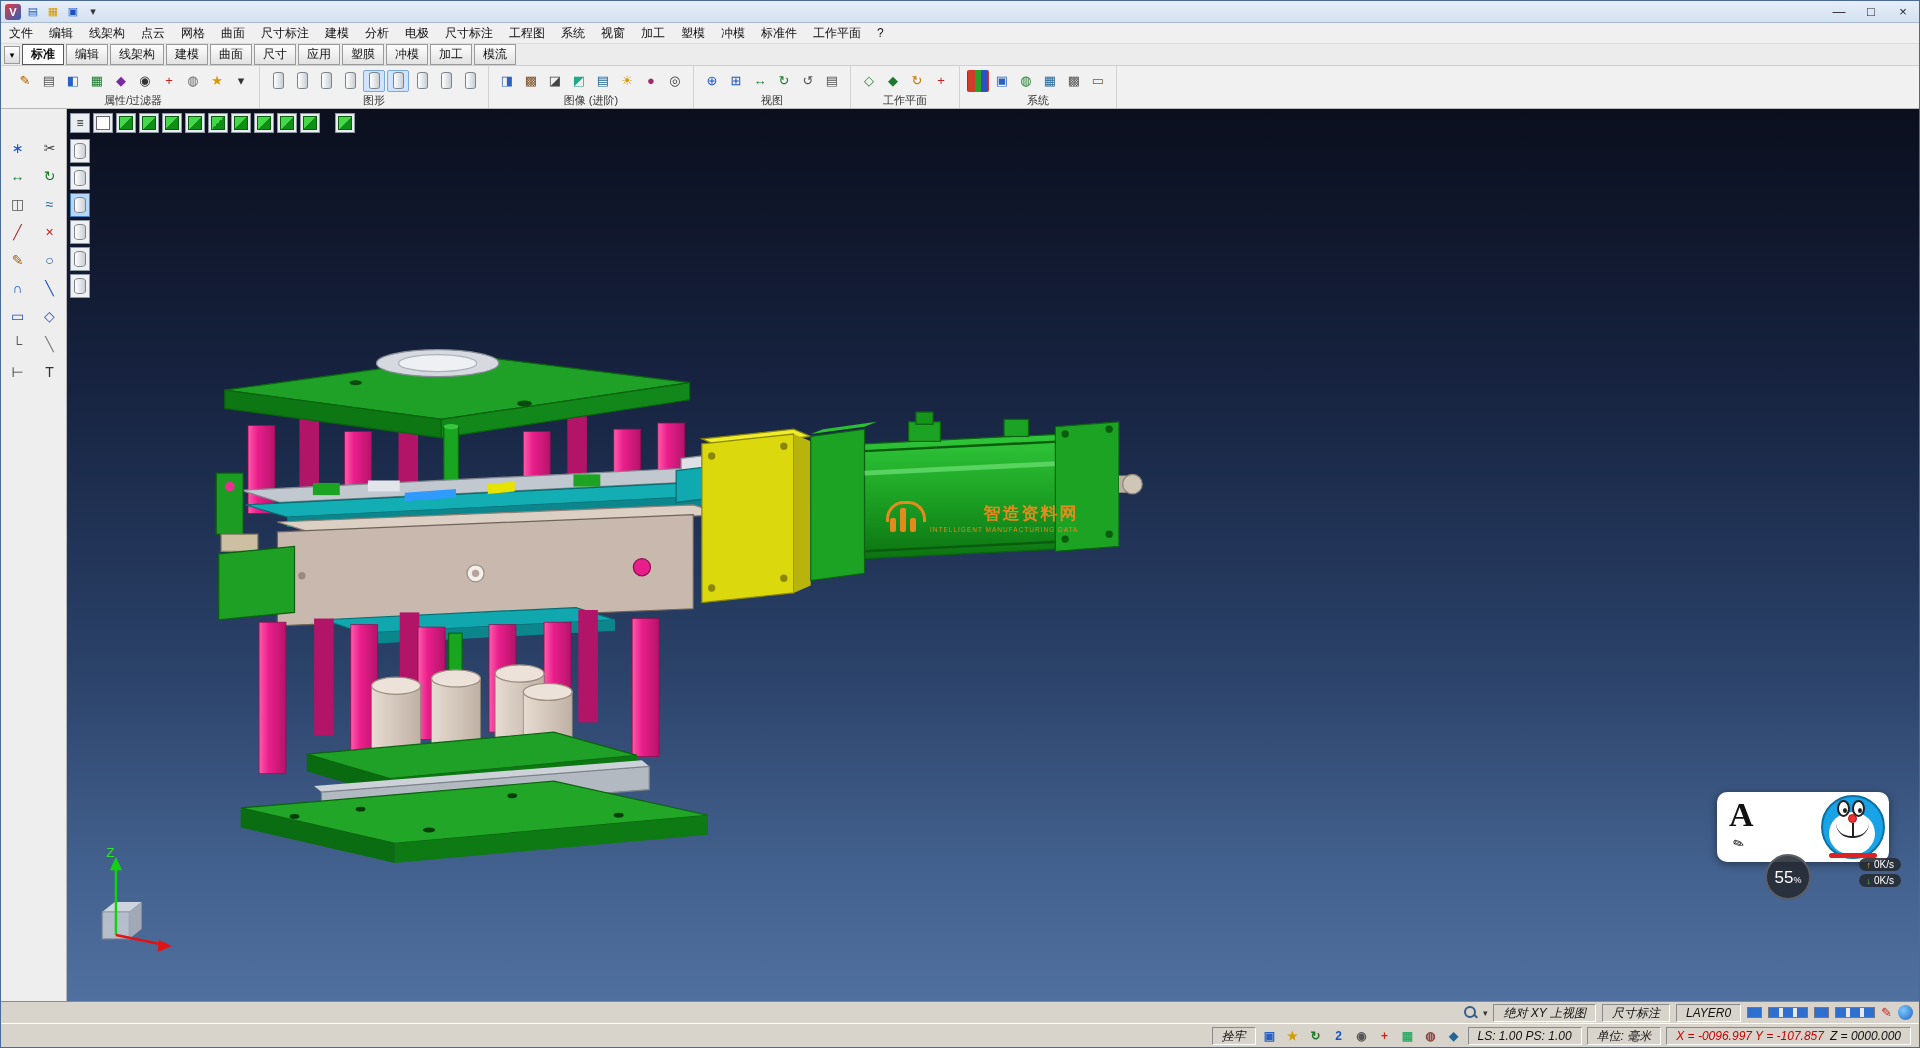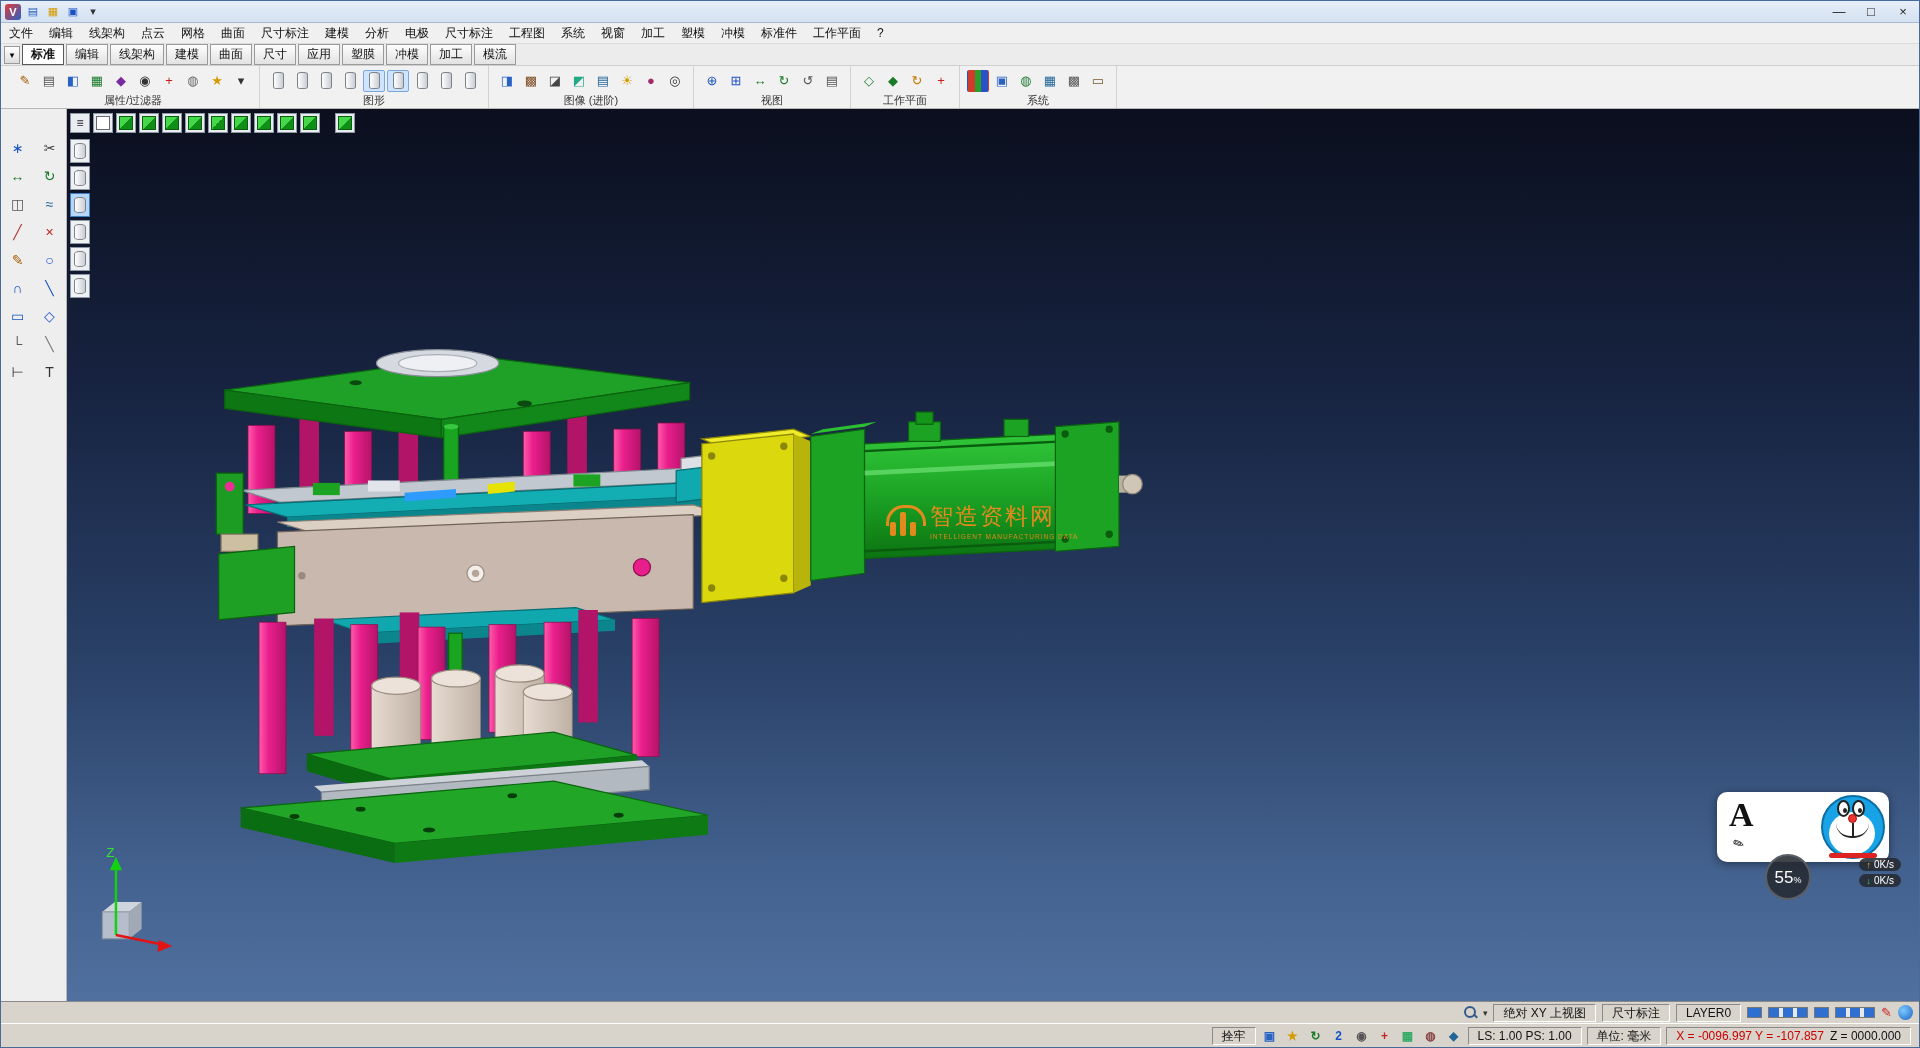--- a/index.html
+++ b/index.html
@@ -75,21 +75,21 @@
   
   .watermark { position:absolute; left:819px; top:392px; display:flex; gap:8px; align-items:center;
     opacity:.88; z-index:2; pointer-events:none; }
   .wm-logo { width:36px; height:32px; position:relative; }
   .wm-logo::before { content:""; position:absolute; left:0; top:0; width:34px; height:18px;
     border:3px solid #ff8a1e; border-bottom:none; border-radius:18px 18px 0 0; }
   .wm-logo i { position:absolute; bottom:1px; background:#ff8a1e; width:6px; border-radius:2px; }
   .wm-logo i:nth-child(1){ left:4px; height:14px; }
   .wm-logo i:nth-child(2){ left:14px; height:24px; }
   .wm-logo i:nth-child(3){ left:24px; height:14px; }
-  .wm-text .wm-title { font-size:23px; font-weight:normal; color:#ff8a1e; letter-spacing:2px; }
+  .wm-text .wm-title { font-size:17px; font-weight:bold; color:#ff8a1e; letter-spacing:2px;text-align:right; }
   .wm-text .wm-sub { font-size:6.5px; color:#ff8a1e; letter-spacing:1px; margin-top:1px; }
 
   
   .dwidget { position:absolute; right:16px; top:683px; width:186px; height:128px; z-index:4; }
   .dcard { position:absolute; left:0; top:0; width:172px; height:70px; background:#fff; border-radius:10px;
     box-shadow:0 2px 8px rgba(0,0,0,.45); overflow:hidden; }
   .dletter { position:absolute; left:12px; top:4px; font-size:34px; font-weight:bold; color:#111;
     font-family:"Liberation Serif", serif; }
   .dpen { position:absolute; left:16px; top:44px; font-size:13px; color:#111; transform:rotate(-25deg); }
   .dora { position:absolute; right:4px; top:3px; width:64px; height:64px; }
@@ -111,21 +111,21 @@
     display:flex; align-items:center; gap:3px; }
   .dpill .arrow-up { color:#ffb020; font-size:9px; }
   .dpill .arrow-down { color:#4cd964; font-size:9px; }
 
   
   .status-a { height:22px; background:#d8d4cc; border-top:1px solid #8a8a8a;
     display:flex; align-items:center; justify-content:flex-end; gap:6px; padding:0 6px; font-size:12px; flex:0 0 auto; }
   .status-b { height:24px; background:#d8d4cc; border-top:1px solid #ffffff;
     display:flex; align-items:center; gap:5px; padding:0 8px; font-size:12px; flex:0 0 auto; }
   .sfield { border-style:solid; border-width:1px; border-color:#8a8a8a #ffffff #ffffff #8a8a8a;
-    padding:0 9px; height:18px; line-height:16px; color:#111; white-space:nowrap; }
+    padding:0 9px; height:18px; line-height:16px; color:#111; white-space:nowrap;font-style:italic; }
   .spacer { flex:1; }
   .search-ic { position:relative; width:13px; height:13px; display:inline-block; }
   .search-ic::before { content:""; position:absolute; left:0; top:0; width:8px; height:8px;
     border:2px solid #355a8c; border-radius:50%; }
   .search-ic::after { content:""; position:absolute; left:9px; top:9px; width:5px; height:2px;
     background:#355a8c; transform:rotate(45deg); }
   .caret { font-size:9px; color:#333; }
   .swatch { height:11px; display:inline-block; border:1px solid #777; }
   .swatch.solid { width:15px; background:#2f6fd0; }
   .swatch.striped { width:40px; background:repeating-linear-gradient(90deg,#2f6fd0 0 10px,#e8e8e8 10px 14px); }

